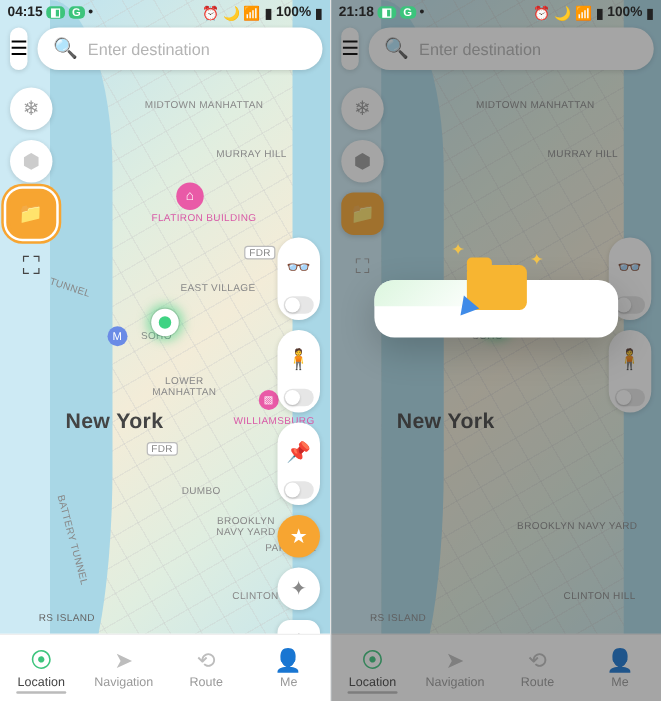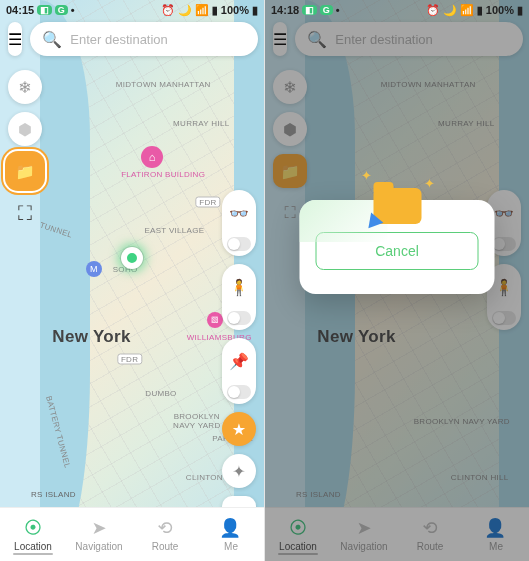--- a/index.html
+++ b/index.html
@@ -76,20 +76,22 @@
     <div class="map">
       <div class="river-l"></div>
         <div class="river-r"></div>
       <div class="lb" style="left:55%;top:15%">MIDTOWN
 MANHATTAN</div>
       <div class="lb" style="left:72%;top:22%">MURRAY HILL</div>
       <div class="lb pink" style="left:55%;top:31%">Flatiron Building</div>
       <div class="poi" style="left:50%;top:28%;background:#e95aa7">⌂</div>
       <div class="lb" style="left:60%;top:41%">EAST VILLAGE</div>
       <div class="lb" style="left:38%;top:48%">SOHO</div>
+      <div class="lb" style="left:48%;top:55%;white-space:normal;width:70px">LOWER
+MANHATTAN</div>
       <div class="lb big" style="left:23%;top:60%">New York</div>
       <div class="lb pink" style="left:80%;top:60%">Williamsburg</div>
       <div class="poi" style="left:78%;top:57%;background:#e95aa7;width:16px;height:16px;font-size:8px">▧</div>
       <div class="poi" style="left:24%;top:48%;background:#6a8be6;width:16px;height:16px;font-size:9px">M</div>
       <div class="lb" style="left:54%;top:70%">DUMBO</div>
       <div class="lb" style="left:70%;top:75%;white-space:normal;width:70px">BROOKLYN
 NAVY YARD</div>
       <div class="lb" style="left:86%;top:78%">PARK AVE</div>
       <div class="lb" style="left:78%;top:85%">CLINTON HILL</div>
       <div class="lb" style="left:7%;top:41%;transform:translate(-50%,-50%) rotate(18deg)">TUNNEL</div>
@@ -205,21 +207,21 @@
       <div class="lb big" style="left:23%;top:60%">New York</div>
       <div class="lb" style="left:70%;top:75%">BROOKLYN
 NAVY YARD</div>
       <div class="lb" style="left:78%;top:85%">CLINTON HILL</div>
       <div class="lb" style="left:6%;top:88%">rs Island</div>
     </div>
     <div class="center-dot dim"></div>
 
     <div class="status">
       <div class="left">
-          <span>14:18</span>
+          <span>21:18</span>
           <span class="pill">◧</span>
           <span class="pill">G</span>
           <span>•</span>
         </div>
       <div class="right">
           <span>⏰</span>
           <span>🌙</span>
           <span>📶</span>
           <span>▮</span>
           <span>100%</span>
@@ -275,17 +277,16 @@
     </div>
 
     <div class="shade"></div>
     <div class="dialog">
       <div class="dlg-ico">
         <span class="sp" style="top:-4px;left:-6px">✦</span>
         <span class="sp" style="top:4px;right:-8px">✦</span>
         <div class="fld"></div>
         <div class="arr"></div>
       </div>
-      <div class="dlg-btn cancel">Cancel</div>
     </div>
   </div>
 
 </div>
 
 </body></html>

